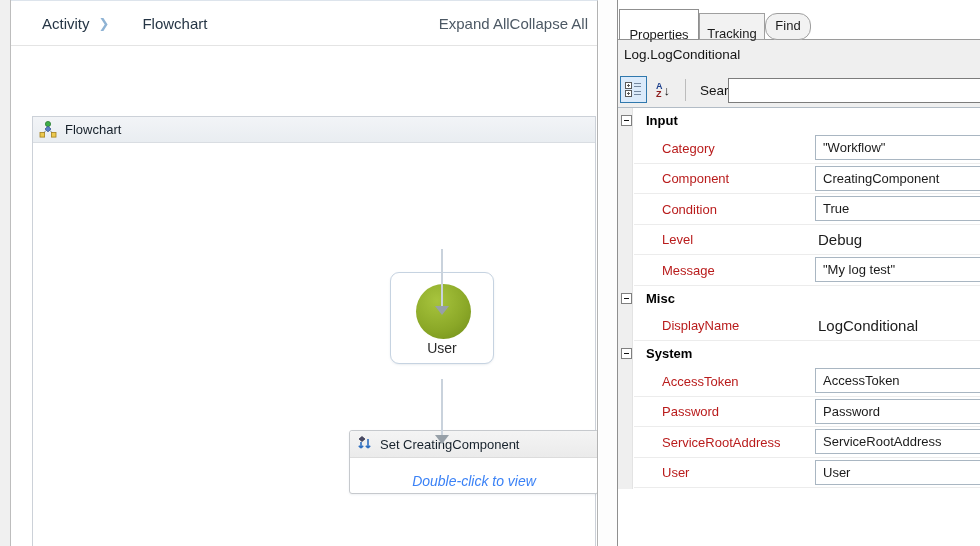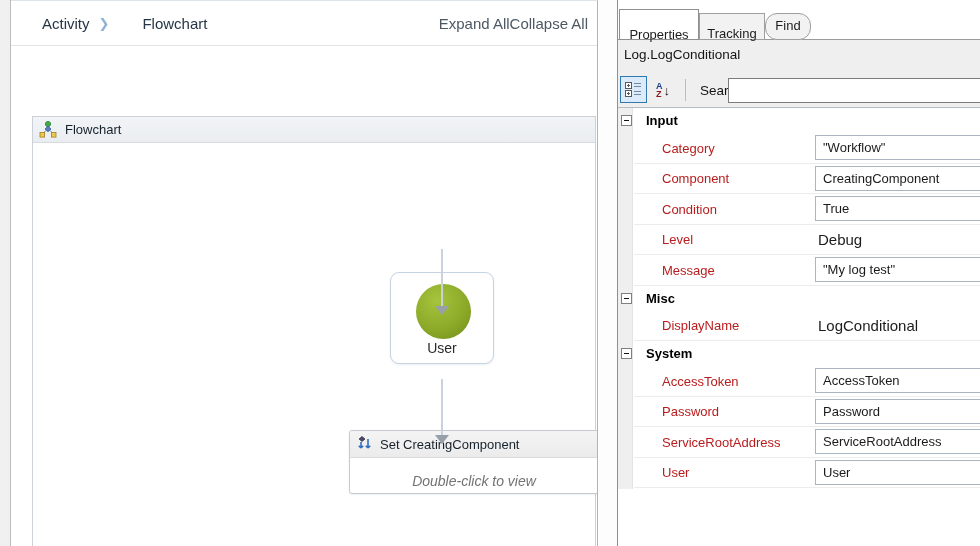--- a/index.html
+++ b/index.html
@@ -76,21 +76,21 @@
     margin-left: 32px;
   }
   .set-header {
     height: 27px; background: linear-gradient(#f4f4f4, #ebebeb);
     border-bottom: 1px solid #dcdcdc; border-radius: 3px 3px 0 0;
     display: flex; align-items: center; gap: 7px; padding-left: 7px;
   }
   .set-title { font-size: 13px; color: #17222c; }
   .set-hint {
     height: 45px; display: flex; align-items: center; justify-content: center;
-    font-size: 14px; font-style: italic; color: #737373;
+    font-size: 14px; font-style: italic; color: #3b82f6;
   }
 
   
   .splitter { position: absolute; left: 599px; top: 0; width: 18px; height: 546px; background: #fdfdfd; }
 
   
   .props {
     position: absolute; left: 617px; top: 0; width: 363px; height: 546px;
     background: #fff; border-left: 1px solid #8f8f8f; overflow: hidden;
   }

